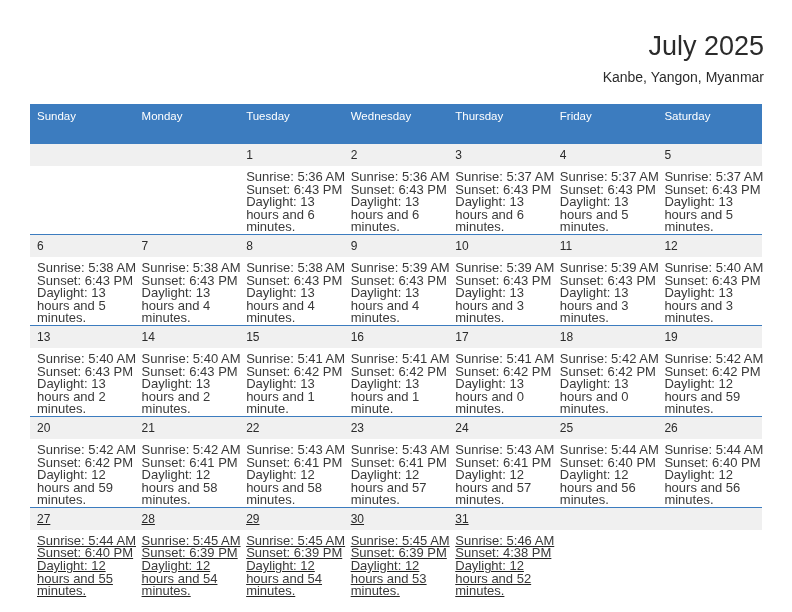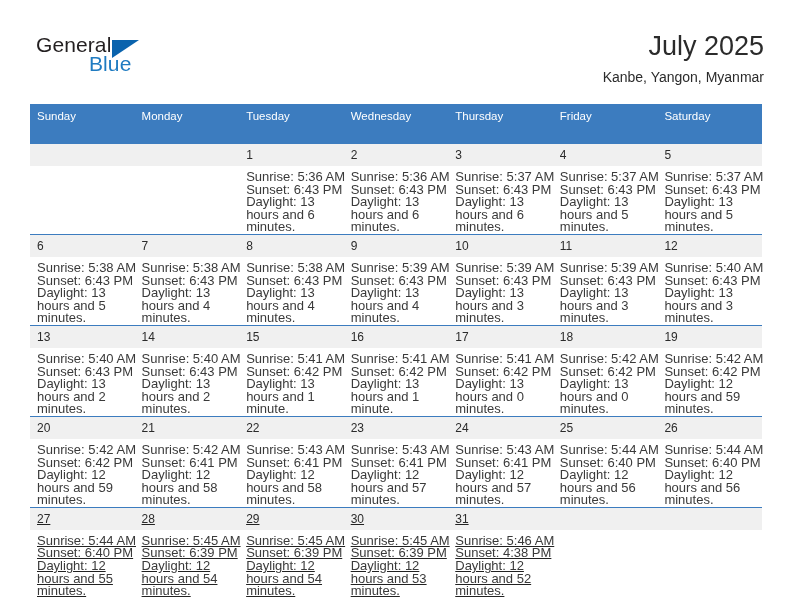--- a/index.html
+++ b/index.html
@@ -144,25 +144,20 @@
     white-space: normal;
   }
 </style>
 </head>
 <body>
 
 <div class="page">
 
   <div class="header">
 
-    <div class="logo">
-      <span class="logo-general">General</span>
-      <span class="logo-triangle"></span>
-      <span class="logo-blue">Blue</span>
-    </div>
 
     <div class="title-block">
       <div class="cal-title">July 2025</div>
       <div class="cal-subtitle">Kanbe, Yangon, Myanmar</div>
     </div>
 
   </div>
 
   <div class="calendar">
     <table class="cal">

